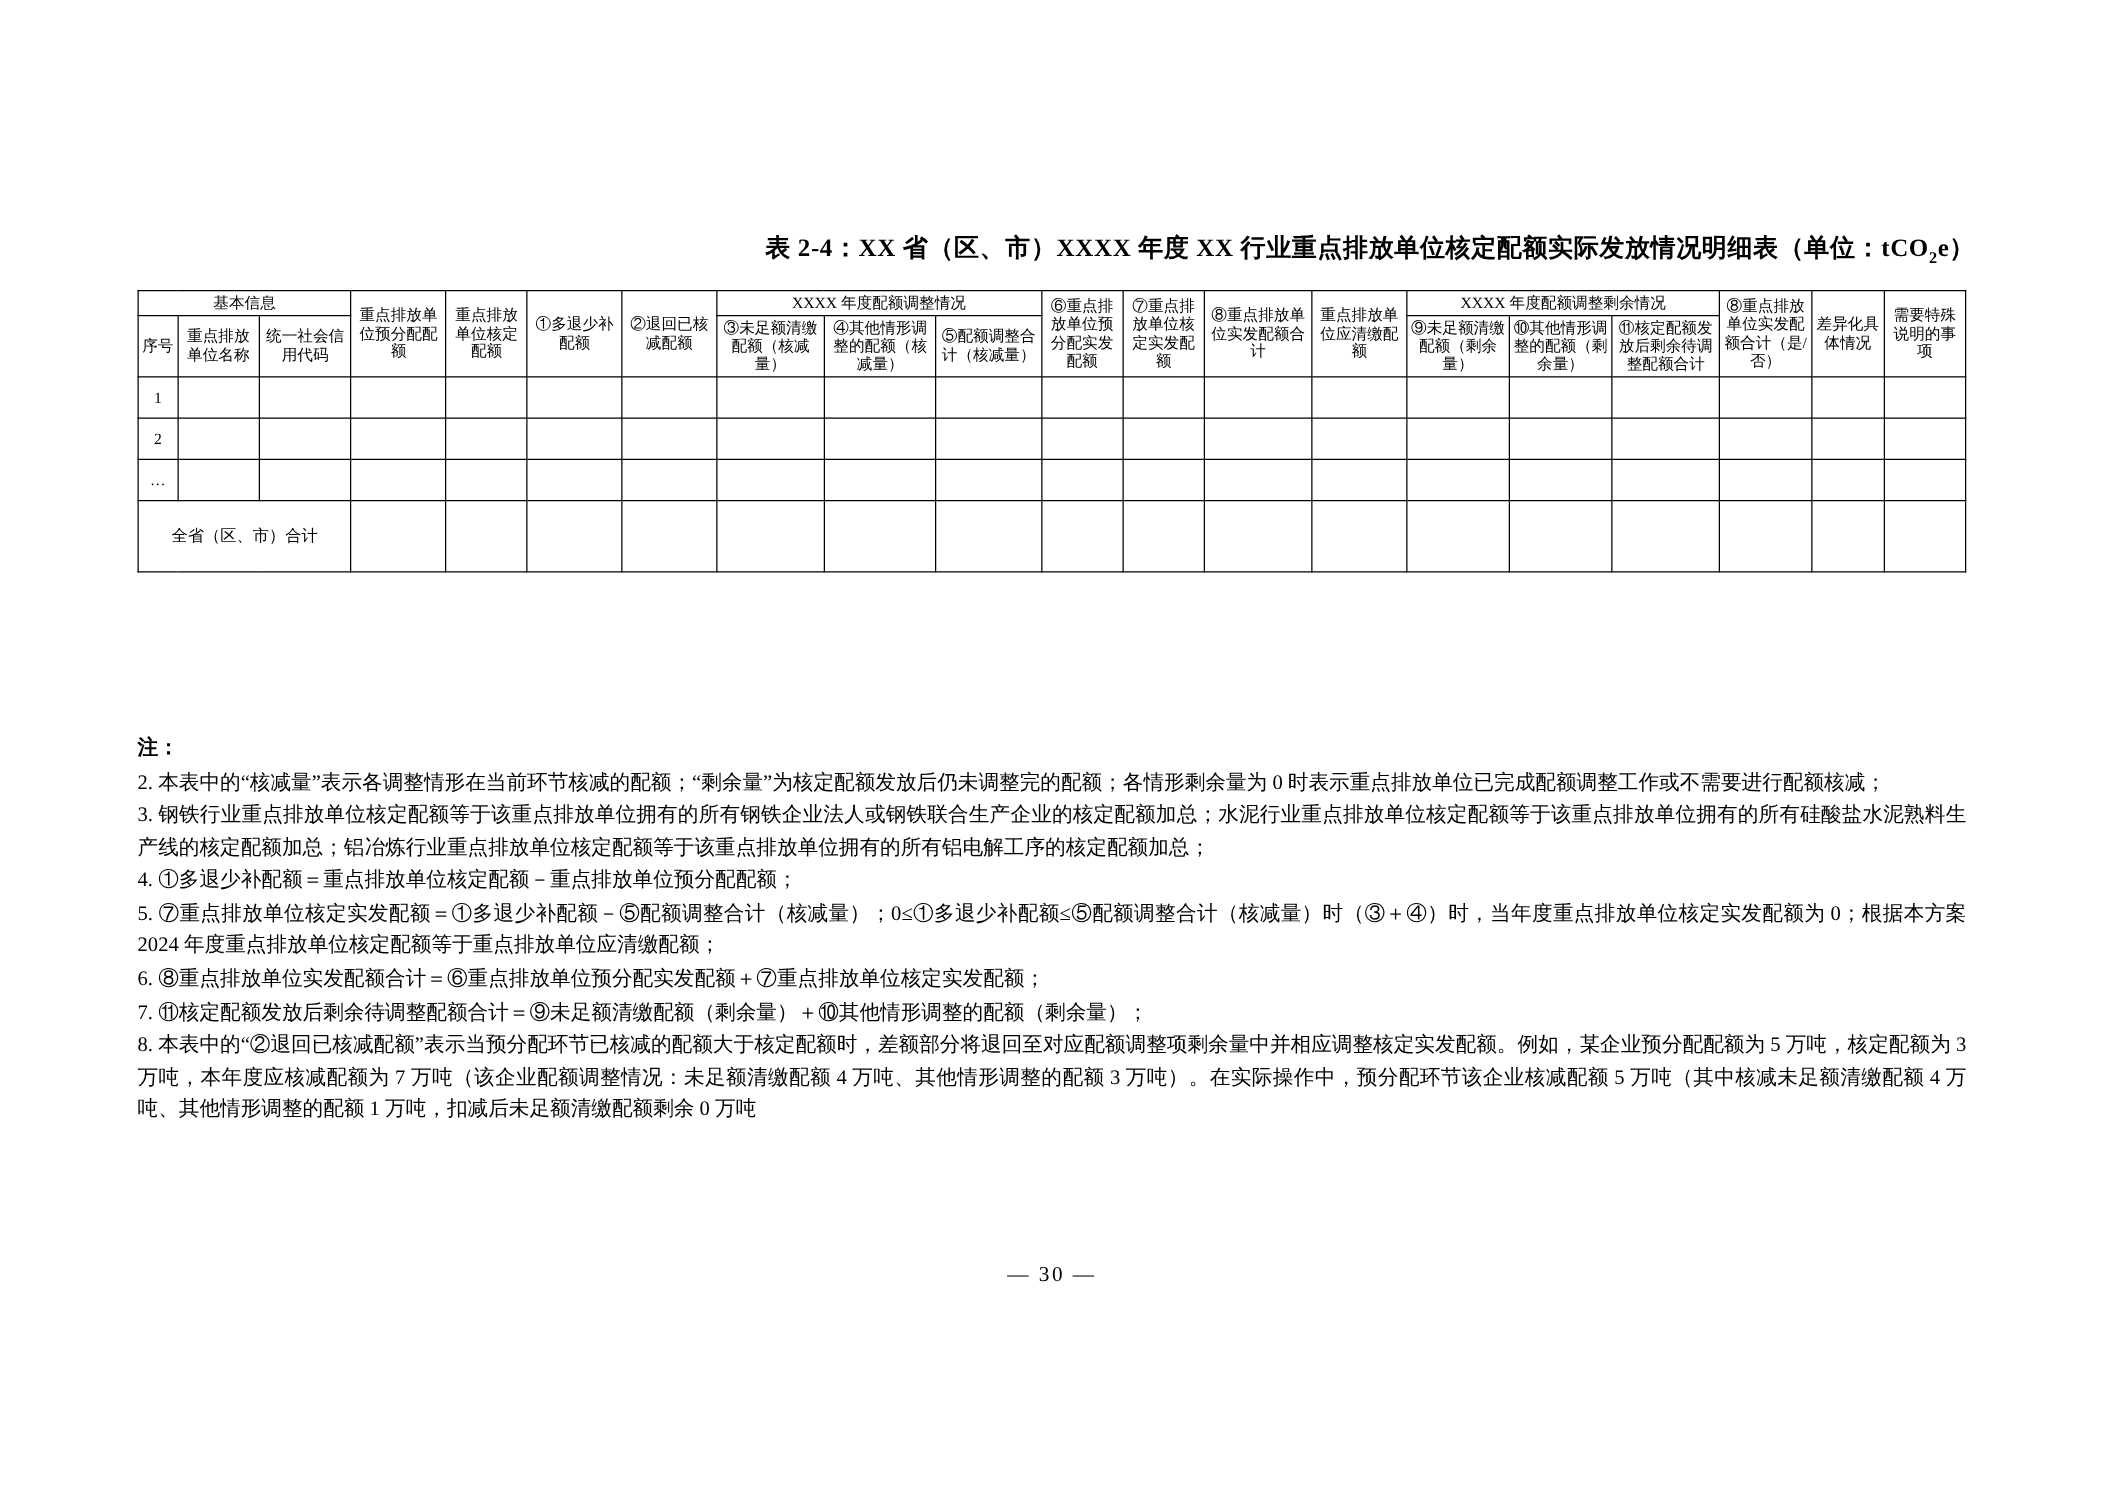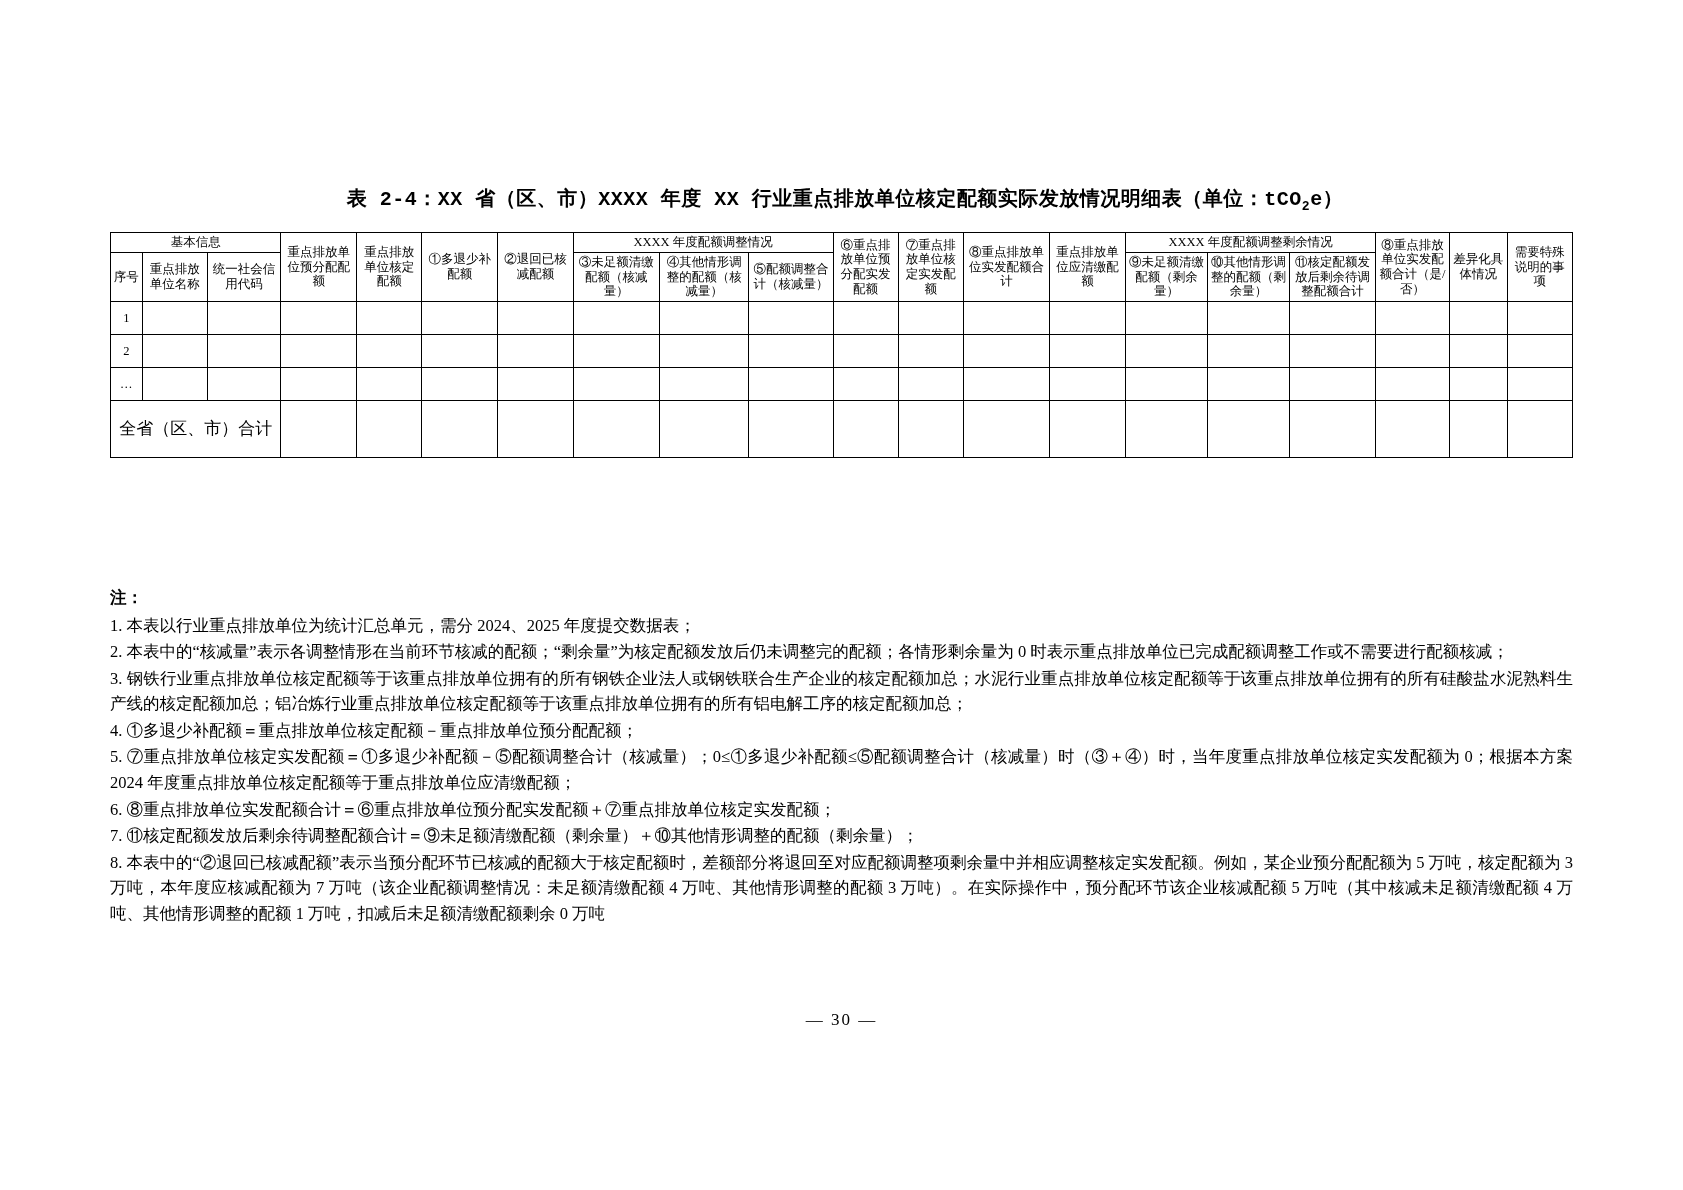--- a/index.html
+++ b/index.html
@@ -19,25 +19,25 @@
     position: absolute;
     left: 0; top: 0;
     width: 1683px;
     height: 1190px;
   }
   .doc-title {
     position: absolute;
     left: 110px;
     top: 185px;
     width: 1470px;
-    text-align: center;
+    text-align: right;
     font-size: 20px;
     font-weight: bold;
     letter-spacing: 0.5px;
-    font-family: Liberation Mono, monospace;
+    font-family: Liberation Serif, serif;
   }
   .doc-title sub {
     font-size: 13px;
     vertical-align: sub;
   }
   table.quota {
     position: absolute;
     left: 110px;
     top: 232px;
     width: 1463px;
@@ -65,21 +65,21 @@
   }
   .rowlabel td {
     height: 28px;
   }
   .sum-row td {
     height: 52px;
     font-weight: bold;
   }
   .sum-cell {
     font-weight: bold;
-    font-size: 17px;
+    font-size: 13px;
     line-height: 1.3;
   }
   .idx {
     text-align: left;
     padding-left: 6px;
   }
   .notes {
     position: absolute;
     left: 110px;
     top: 585px;
@@ -253,21 +253,20 @@
         <td></td>
         <td></td>
         <td></td>
         <td></td>
       </tr>
     </tbody>
   </table>
 
   <div class="notes">
     <p class="notes-head">注：</p>
-    <p>1. 本表以行业重点排放单位为统计汇总单元，需分 2024、2025 年度提交数据表；</p>
     <p>2. 本表中的“核减量”表示各调整情形在当前环节核减的配额；“剩余量”为核定配额发放后仍未调整完的配额；各情形剩余量为 0 时表示重点排放单位已完成配额调整工作或不需要进行配额核减；</p>
     <p>3. 钢铁行业重点排放单位核定配额等于该重点排放单位拥有的所有钢铁企业法人或钢铁联合生产企业的核定配额加总；水泥行业重点排放单位核定配额等于该重点排放单位拥有的所有硅酸盐水泥熟料生产线的核定配额加总；铝冶炼行业重点排放单位核定配额等于该重点排放单位拥有的所有铝电解工序的核定配额加总；</p>
     <p>4. ①多退少补配额＝重点排放单位核定配额－重点排放单位预分配配额；</p>
     <p>5. ⑦重点排放单位核定实发配额＝①多退少补配额－⑤配额调整合计（核减量）；0≤①多退少补配额≤⑤配额调整合计（核减量）时（③＋④）时，当年度重点排放单位核定实发配额为 0；根据本方案 2024 年度重点排放单位核定配额等于重点排放单位应清缴配额；</p>
     <p>6. ⑧重点排放单位实发配额合计＝⑥重点排放单位预分配实发配额＋⑦重点排放单位核定实发配额；</p>
     <p>7. ⑪核定配额发放后剩余待调整配额合计＝⑨未足额清缴配额（剩余量）＋⑩其他情形调整的配额（剩余量）；</p>
     <p>8. 本表中的“②退回已核减配额”表示当预分配环节已核减的配额大于核定配额时，差额部分将退回至对应配额调整项剩余量中并相应调整核定实发配额。例如，某企业预分配配额为 5 万吨，核定配额为 3 万吨，本年度应核减配额为 7 万吨（该企业配额调整情况：未足额清缴配额 4 万吨、其他情形调整的配额 3 万吨）。在实际操作中，预分配环节该企业核减配额 5 万吨（其中核减未足额清缴配额 4 万吨、其他情形调整的配额 1 万吨，扣减后未足额清缴配额剩余 0 万吨</p>
   </div>
 
   <div class="pagenum">— 30 —</div>

